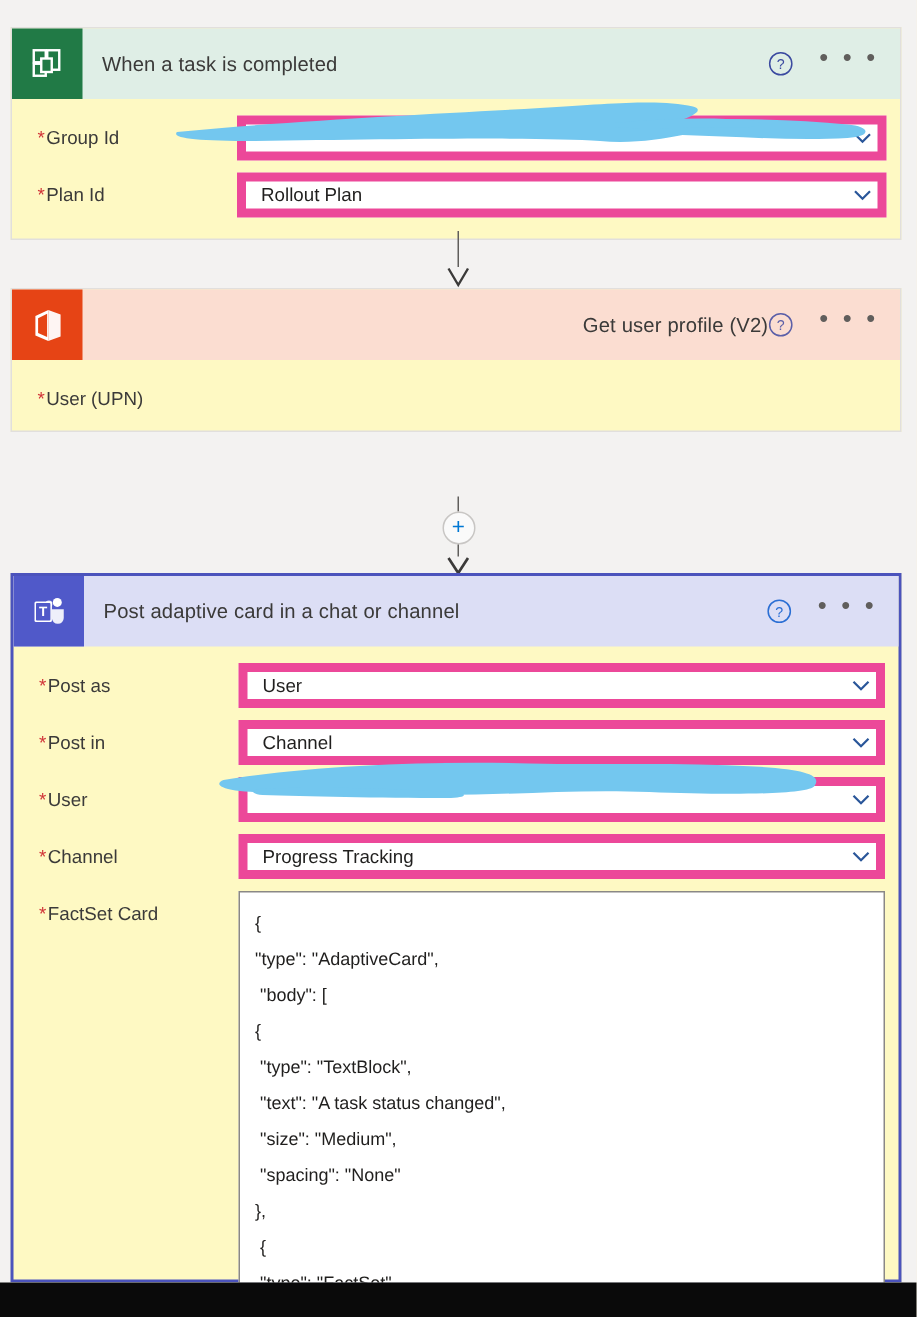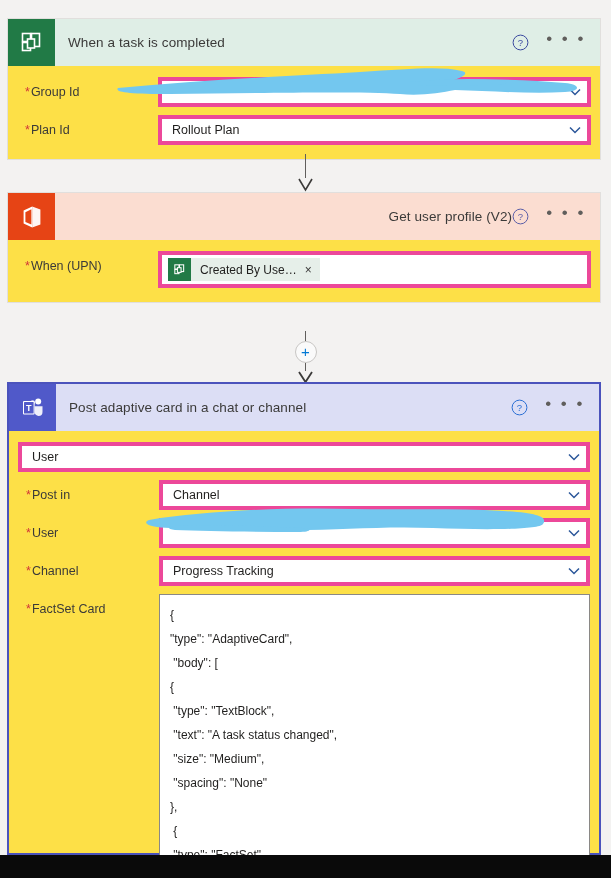--- a/index.html
+++ b/index.html
@@ -32,21 +32,21 @@
     width: 611px;
     height: 23px;
     background: #0a0a0a;
   }
 
   
   .card {
     position: absolute;
     left: 7px;
     width: 594px;
-    background: #fde047;
+    background: #fef9c3;
     box-sizing: border-box;
     border: 1px solid #e1dfdd;
   }
   .card.selected {
     border: 2px solid #4b53bc;
   }
 
   .card-header {
     height: 47px;
     display: flex;
@@ -115,21 +115,21 @@
   }
   .req { color: #d13438; margin-right: 1px; }
 
   .field-control {
     flex: 1 1 auto;
     position: relative;
   }
 
   .input-box {
     height: 30px;
-    border: 4px solid #ec4899;
+    border: 6px solid #ec4899;
     background: #fff;
     display: flex;
     align-items: center;
     box-sizing: border-box;
     padding: 0 30px 0 10px;
     font-size: 12.5px;
     color: #201f1e;
   }
   .input-box.tall {
     height: auto;
@@ -304,37 +304,21 @@
         <svg width="17" height="17" viewBox="0 0 17 17">
           <circle cx="8.5" cy="8.5" r="7.4" fill="none" stroke="#5b5fa8" stroke-width="1"></circle>
           <text x="8.5" y="12.2" font-size="9.5" fill="#5b5fa8" text-anchor="middle" font-family="Liberation Sans, sans-serif">?</text>
         </svg>
       </div>
       <div class="header-more">• • •</div>
     </div>
 
     <div class="card-body">
       <div class="row">
-        <div class="field-label"><span class="req">*</span><span>When (UPN)</span></div>
-        <div class="field-control">
-          <div class="input-box tall">
-            <span class="token">
-              <span class="token-icon">
-                <svg width="13" height="13" viewBox="0 0 25 25">
-                  <rect x="3.5" y="3.5" width="8" height="8" fill="none" stroke="#ffffff" stroke-width="2"></rect>
-                  <rect x="3.5" y="12.5" width="8" height="8" fill="none" stroke="#ffffff" stroke-width="2"></rect>
-                  <rect x="12.5" y="3.5" width="8" height="13" fill="none" stroke="#ffffff" stroke-width="2"></rect>
-                  <rect x="8.5" y="9" width="7" height="9" fill="#217a46" stroke="#ffffff" stroke-width="2"></rect>
-                </svg>
-              </span>
-              <span class="token-text">Created By Use…</span>
-              <span class="token-x">×</span>
-            </span>
-          </div>
-        </div>
+        <div class="field-label"><span class="req">*</span><span>User (UPN)</span></div>
       </div>
 
     </div>
   </div>
 
   <div class="connector" style="top:330px;height:54px;">
     <div class="conn-line" style="height:10px;"></div>
     <div class="plus-circle">+</div>
     <div class="conn-line" style="height:8px;"></div>
     <div class="arrow-head">
@@ -361,20 +345,21 @@
         <svg width="17" height="17" viewBox="0 0 17 17">
           <circle cx="8.5" cy="8.5" r="7.4" fill="none" stroke="#2b6fd4" stroke-width="1"></circle>
           <text x="8.5" y="12.2" font-size="9.5" fill="#2b6fd4" text-anchor="middle" font-family="Liberation Sans, sans-serif">?</text>
         </svg>
       </div>
       <div class="header-more">• • •</div>
     </div>
 
     <div class="card-body">
       <div class="row">
+        <div class="field-label"><span class="req">*</span><span>Post as</span></div>
         <div class="field-control">
           <div class="input-box">
             <span>User</span>
           </div>
           <svg class="chev" viewBox="0 0 14 14">
               <path d="M2 4.5 L7 9.5 L12 4.5" fill="none" stroke="#2b579a" stroke-width="1.5"></path>
             </svg>
         </div>
       </div>
 

